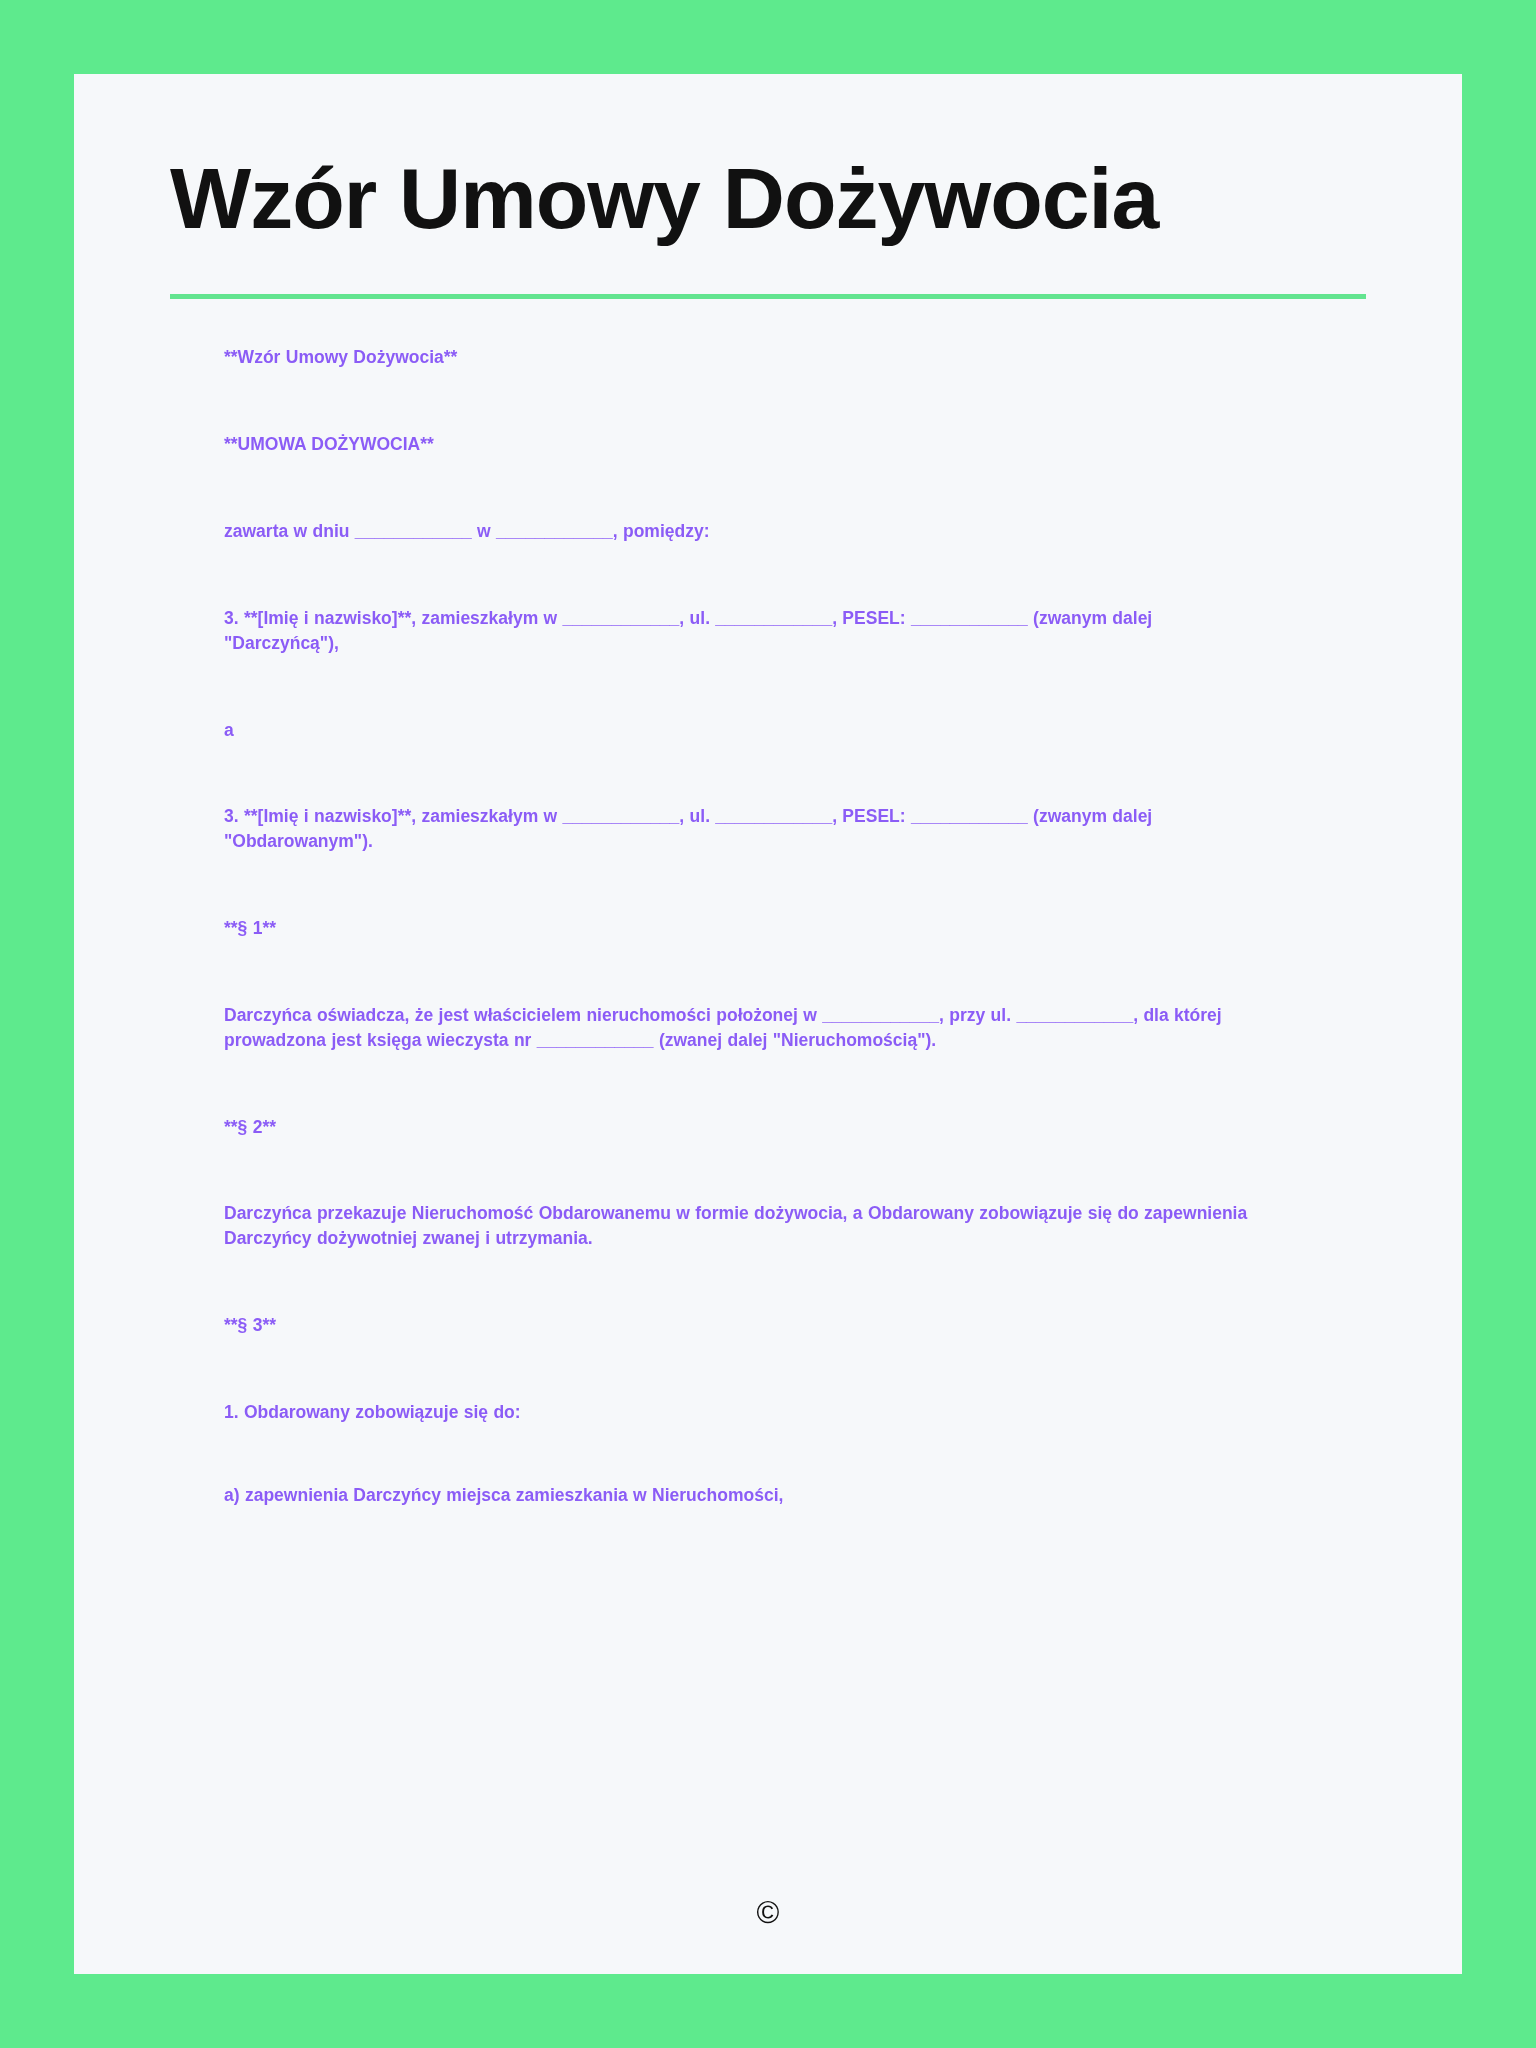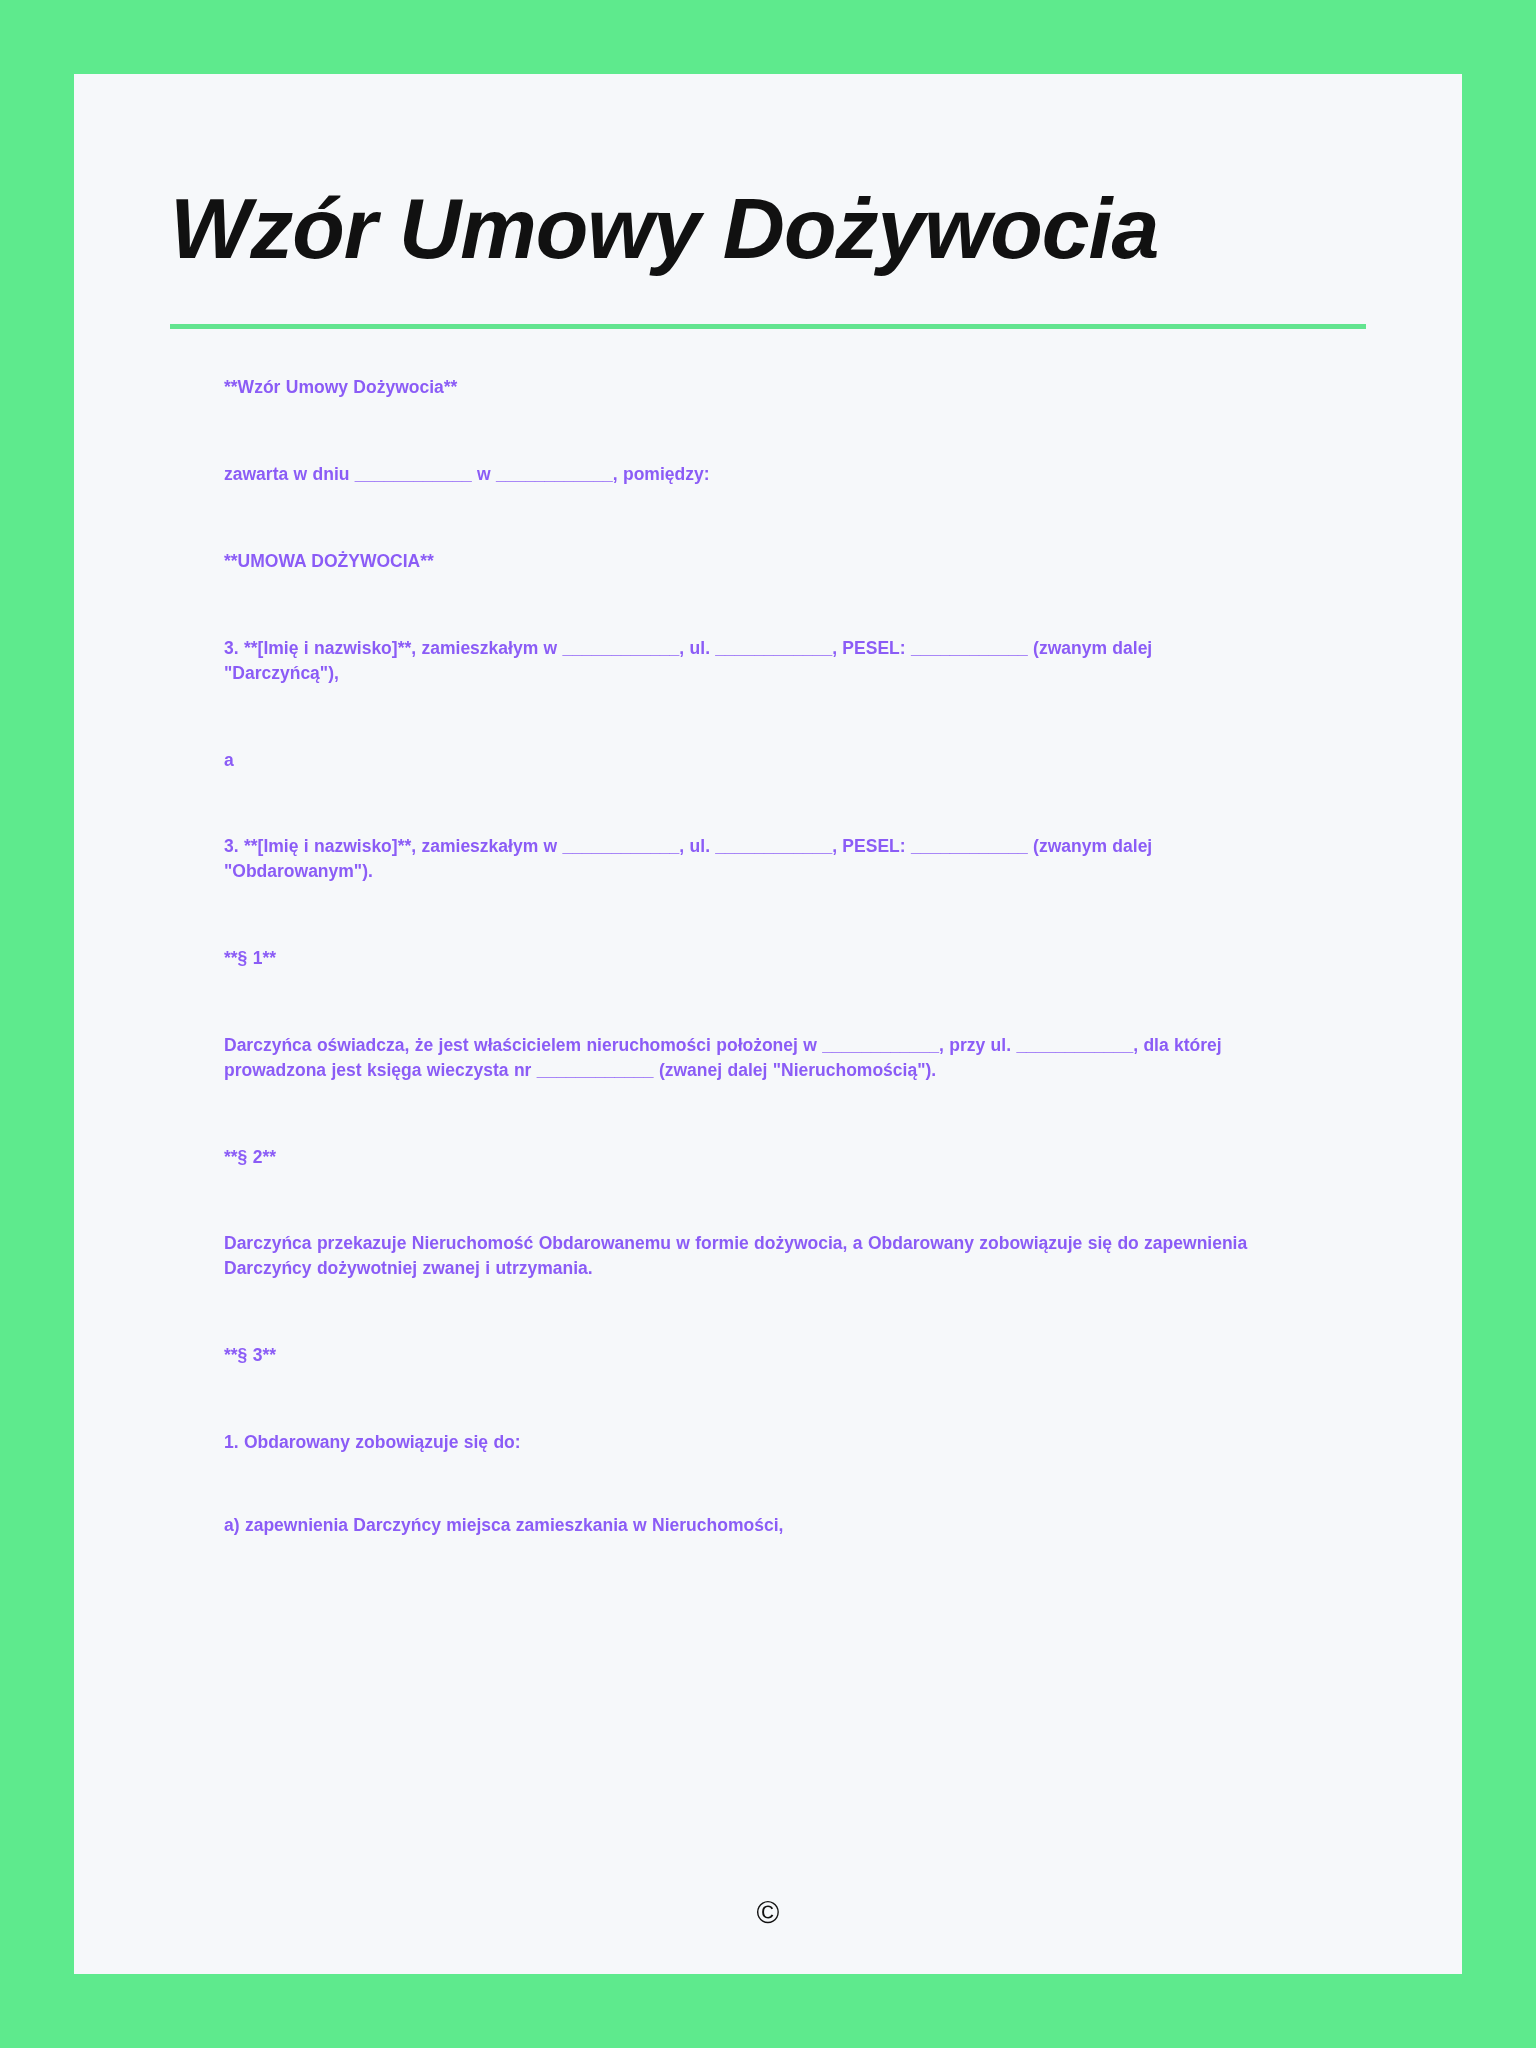--- a/index.html
+++ b/index.html
@@ -16,22 +16,21 @@
   .page-wrap {
     position: absolute;
     left: 74px;
     top: 74px;
     width: 1388px;
     height: 1900px;
     background: #f6f8fa;
     box-sizing: border-box;
   }
   .title-block {
-    padding: 106px 96px 0 96px;
-    font-style: italic;
+    padding: 76px 96px 0 96px;
   }
   .doc-title {
     font-size: 86px;
     font-weight: 700;
     color: #111111;
     letter-spacing: -1px;
     line-height: 1.12;
     margin: 0;
     padding: 0 0 48px 0;
     text-align: left;
@@ -77,22 +76,22 @@
 
 <div class="page-wrap">
 
   <div class="title-block">
     <h1 class="doc-title">Wzór Umowy Dożywocia</h1>
   </div>
   <div class="title-rule"></div>
 
   <div class="body-block">
     <p class="para">**Wzór Umowy Dożywocia**</p>
+    <p class="para">**UMOWA DOŻYWOCIA**</p>
     <p class="para">zawarta w dniu ____________ w ____________, pomiędzy:</p>
-    <p class="para">**UMOWA DOŻYWOCIA**</p>
     <p class="para">3. **[Imię i nazwisko]**, zamieszkałym w ____________, ul. ____________, PESEL: ____________ (zwanym dalej "Darczyńcą"),</p>
     <p class="para">a</p>
     <p class="para">3. **[Imię i nazwisko]**, zamieszkałym w ____________, ul. ____________, PESEL: ____________ (zwanym dalej "Obdarowanym").</p>
     <p class="para">**§ 1**</p>
     <p class="para">Darczyńca oświadcza, że jest właścicielem nieruchomości położonej w ____________, przy ul. ____________, dla której prowadzona jest księga wieczysta nr ____________ (zwanej dalej "Nieruchomością").</p>
     <p class="para">**§ 2**</p>
     <p class="para">Darczyńca przekazuje Nieruchomość Obdarowanemu w formie dożywocia, a Obdarowany zobowiązuje się do zapewnienia Darczyńcy dożywotniej zwanej i utrzymania.</p>
     <p class="para">**§ 3**</p>
     <p class="para tight">1. Obdarowany zobowiązuje się do:</p>
     <p class="para tight">a) zapewnienia Darczyńcy miejsca zamieszkania w Nieruchomości,</p>

